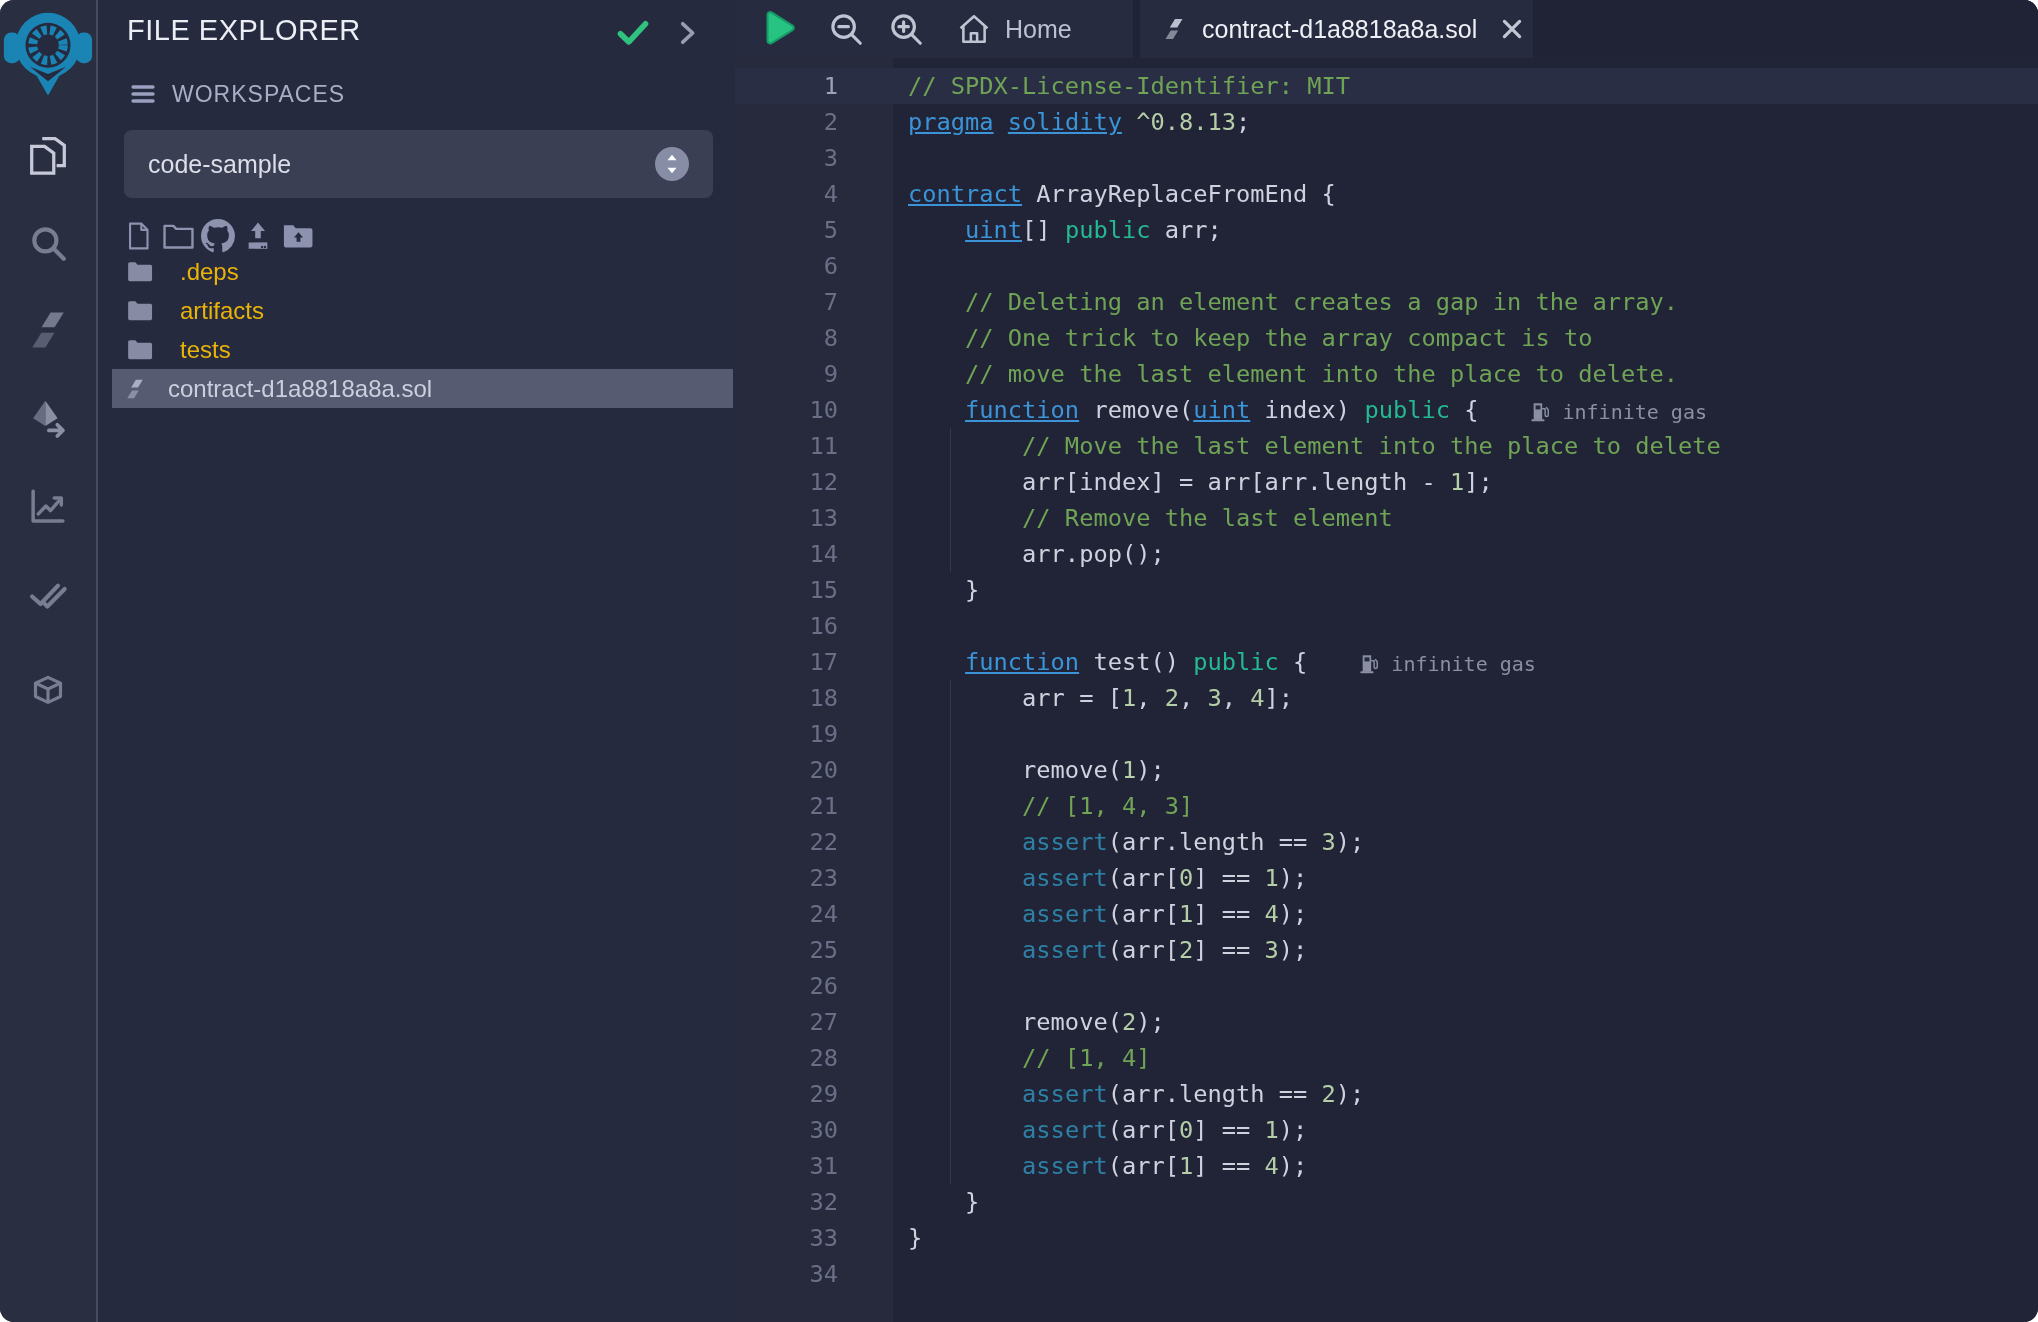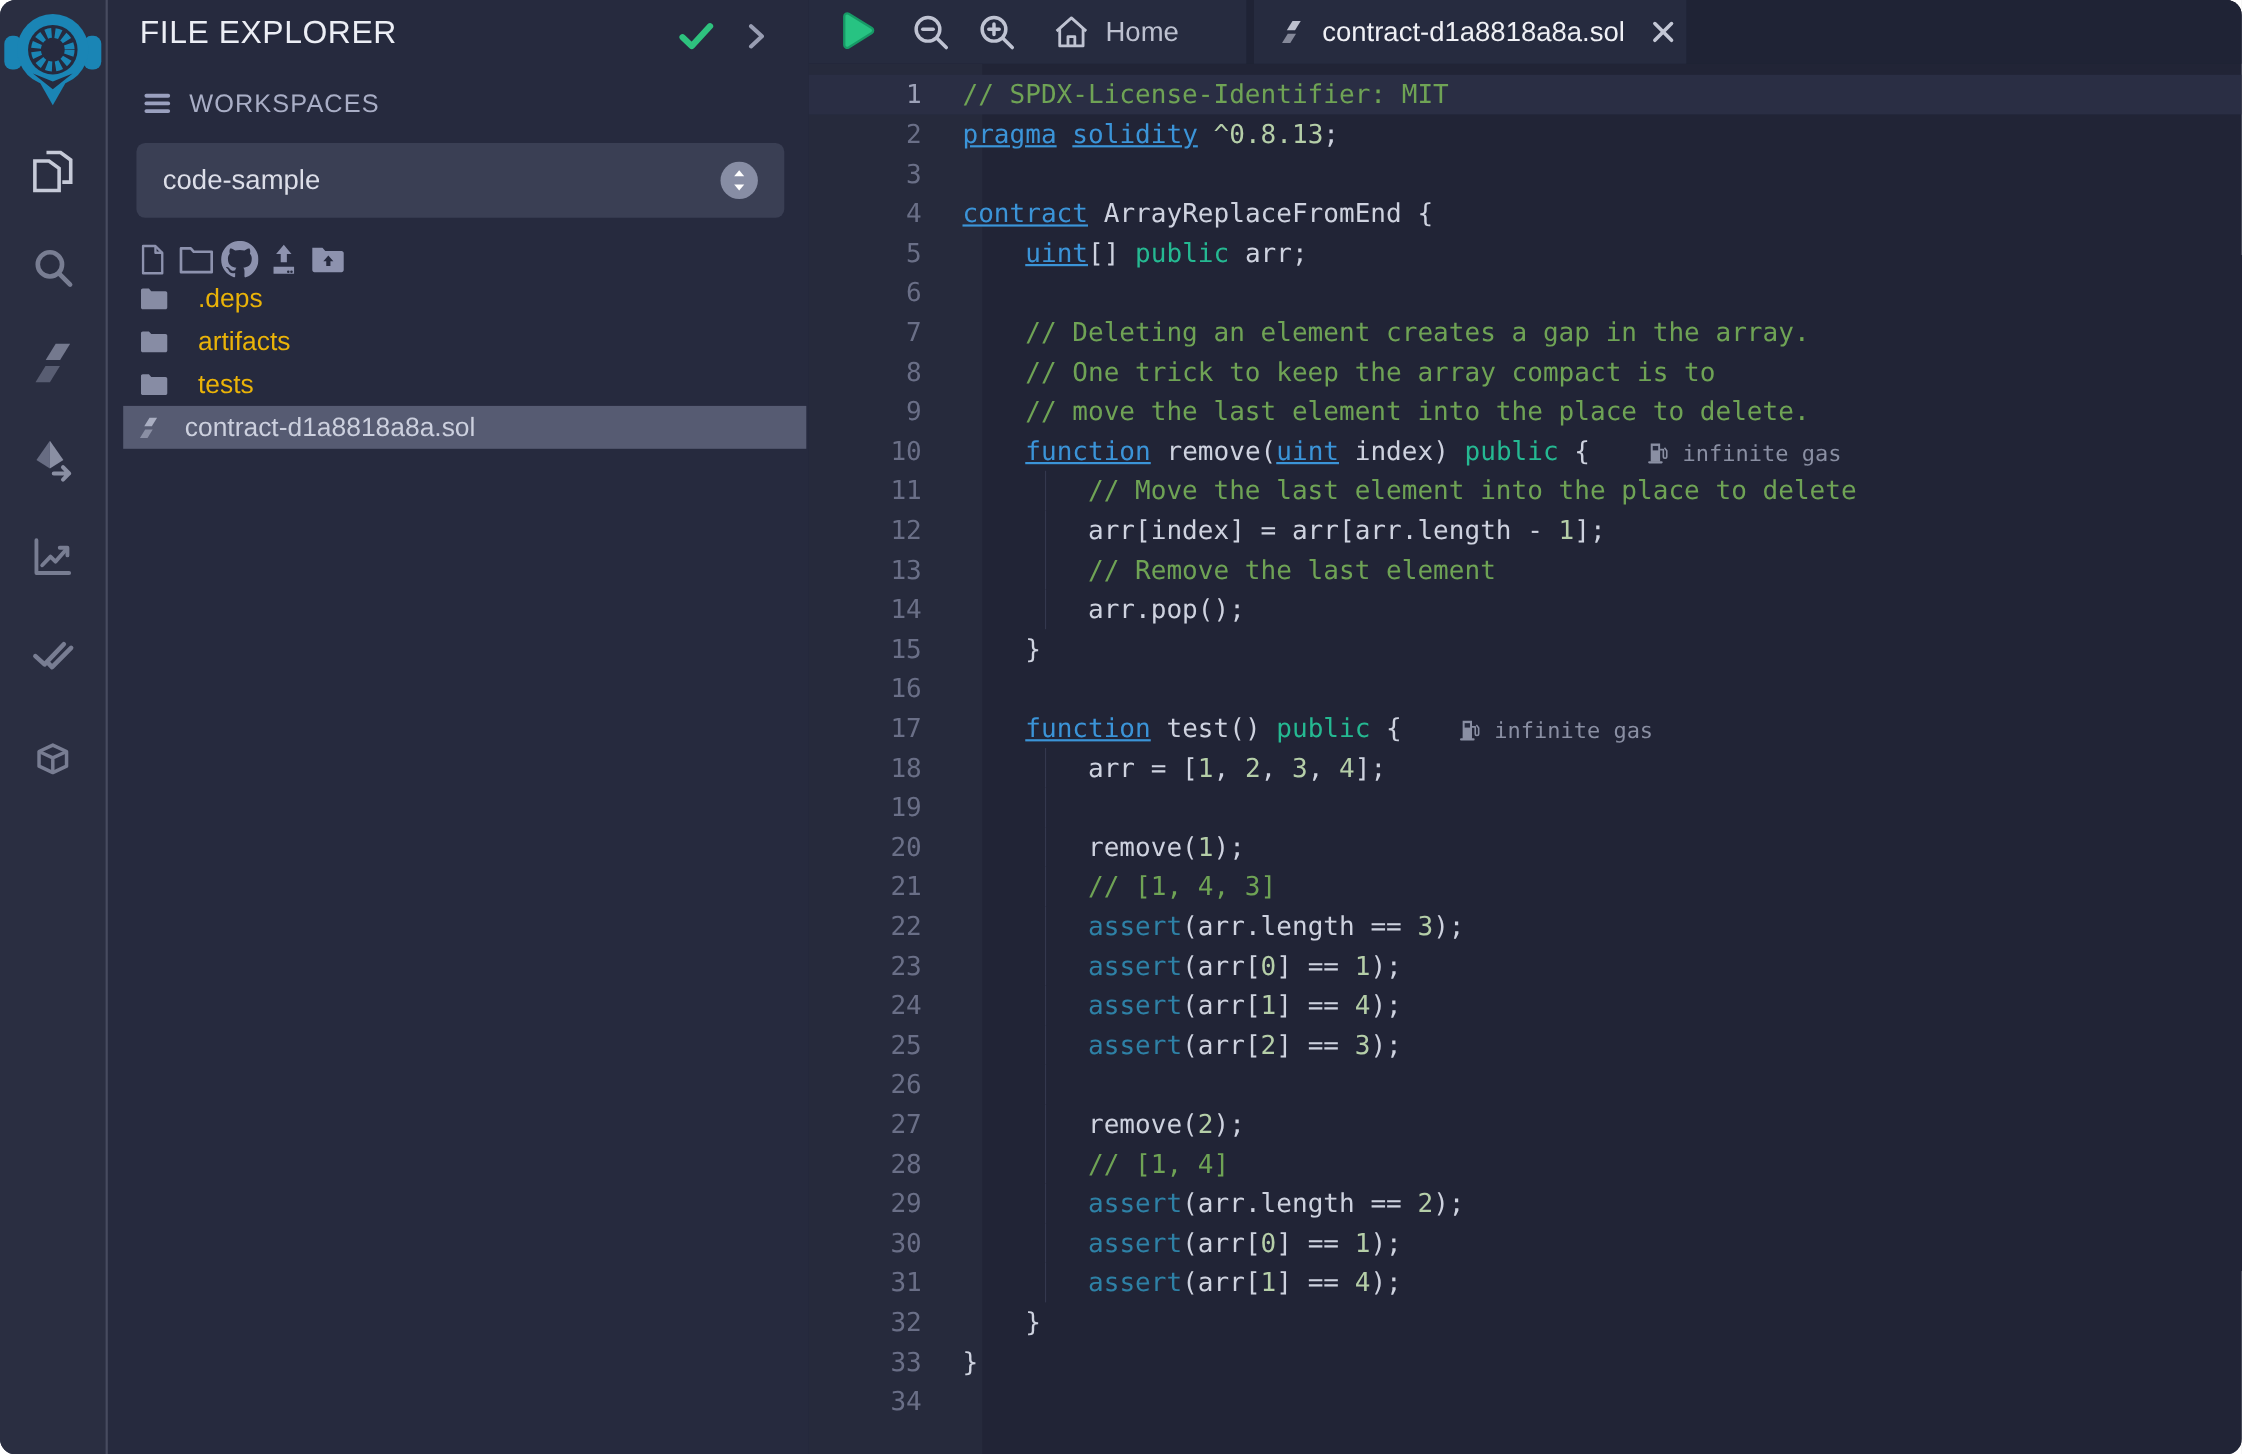--- a/index.html
+++ b/index.html
@@ -46,21 +46,21 @@
   .tab-title{margin-left:16px;font-size:25px;color:#eff0f5;}
   .tab-close{margin-left:18px;background:none;border:none;padding:0;cursor:pointer;width:34px;height:34px;display:flex;align-items:center;justify-content:center;}
 
   .code-area{position:absolute;left:0;top:58px;right:0;bottom:0;overflow:hidden;}
   .gutter-bg{position:absolute;left:0;top:0;bottom:0;width:158px;background:#262a3c;}
   .rows{position:relative;padding-top:10px;}
   .crow{position:relative;height:36px;line-height:36px;display:flex;font-family:"DejaVu Sans Mono",monospace;font-size:23.7px;white-space:pre;}
   .crow.active{background:#2a2e44;}
   .lnum{display:inline-block;width:103px;text-align:right;color:#6a6f87;flex:none;}
   .crow.active .lnum{color:#9da2b8;}
-  .ltxt{margin-left:37px;}
+  .ltxt{margin-left:70px;}
   .guide{position:absolute;left:215px;top:0;bottom:0;width:1px;background:#34384e;}
   .tk-c{color:#6fa355;}
   .tk-k{color:#3b94d8;text-decoration:underline;}
   .tk-d{color:#ced2df;}
   .tk-n{color:#b5cea8;}
   .tk-m{color:#25b992;}
   .tk-a{color:#2e81a6;}
   .gas{display:inline-flex;align-items:center;gap:10px;margin-left:52px;font-size:20px;color:#8a8fa3;vertical-align:middle;}
   .gas svg{width:22px;height:22px;}
 </style>

